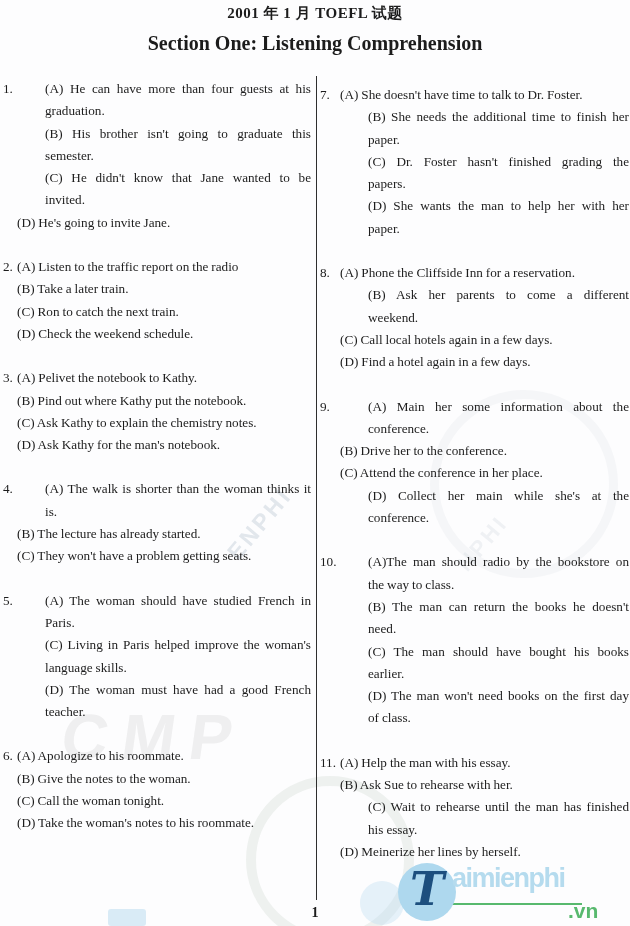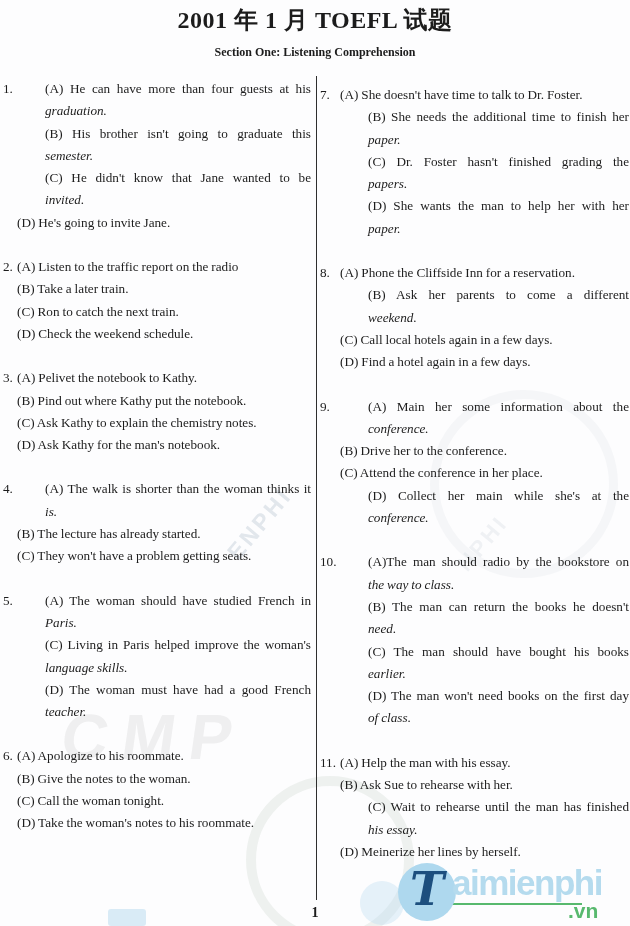--- a/index.html
+++ b/index.html
@@ -3,45 +3,45 @@
 <meta charset="utf-8">
 <style>
   html,body{margin:0;padding:0;background:#e8e8e8;}
   .page{
     position:relative;width:630px;height:926px;margin:0 auto;
     background:#fdfdfe;overflow:hidden;
     font-family:"Liberation Serif","DejaVu Serif",serif;color:#1c1c1c;
   }
   
   .header{position:absolute;top:0;left:0;right:0;text-align:center;}
-  .doc-title{margin-top:4px;font-size:24px;font-weight:bold;letter-spacing:.5px;}
-  .section-heading{margin-top:9px;font-size:12px;font-weight:bold;}
+  .doc-title{margin-top:4px;font-size:15px;font-weight:bold;letter-spacing:.5px;}
+  .section-heading{margin-top:9px;font-size:20px;font-weight:bold;}
   
   .divider{position:absolute;left:316px;top:76px;width:1px;height:824px;background:#2e2e2e;}
   .col{position:absolute;font-size:13.2px;line-height:22.3px;word-spacing:-0.3px;}
   .col-left{left:3px;top:78px;width:308px;}
   .col-right{left:320px;top:84px;width:309px;}
   .question{display:flex;margin-bottom:22px;}
   .q-num{flex:0 0 14px;white-space:nowrap;}
   .col-right .q-num{flex:0 0 20px;}
   .q-body{flex:1;min-width:0;}
   .option .line{min-height:22.3px;}
-  .option .line.cont{padding-left:28px;font-style:italic;}
+  .option .line.cont{padding-left:28px;}
   .option .line.just{text-align:justify;text-align-last:justify;margin-left:28px;}
   
   .page-num{position:absolute;left:0;right:0;top:905px;text-align:center;
     font-size:14px;font-weight:bold;}
   
   .logo{position:absolute;left:398px;top:862px;width:228px;height:62px;}
   .logo-circle{position:absolute;left:0;top:1px;width:58px;height:58px;border-radius:50%;
     background:#aed8ee;display:flex;align-items:center;justify-content:center;}
   .logo-t{font-family:"DejaVu Serif",serif;font-style:italic;font-weight:bold;
     font-size:46px;color:#1d4f7e;margin-top:-6px;}
   .logo-name{position:absolute;left:54px;top:1px;font-family:"Liberation Sans","DejaVu Sans",sans-serif;
-    font-weight:bold;font-size:35px;letter-spacing:-1.5px;color:#b5dbee;text-align:center;}
+    font-weight:bold;font-size:27px;letter-spacing:-1.5px;color:#b5dbee;text-align:center;}
   .logo-line{position:absolute;left:27px;top:41px;width:157px;height:2px;background:#58b96e;}
   .logo-vn{position:absolute;left:170px;top:37px;font-family:"Liberation Sans","DejaVu Sans",sans-serif;
     font-weight:bold;font-size:21px;color:#58b96e;}
   
   .ghost{position:absolute;font-family:"Liberation Sans","DejaVu Sans",sans-serif;
     font-weight:bold;pointer-events:none;}
   .ghost-cmp{left:62px;top:700px;font-size:64px;letter-spacing:14px;
     color:rgba(200,202,200,0.26);transform:skewX(-8deg);}
   .ghost-diag1{left:222px;top:548px;font-size:23px;letter-spacing:3px;
     color:rgba(176,190,204,0.35);transform:rotate(-50deg);transform-origin:left top;}

